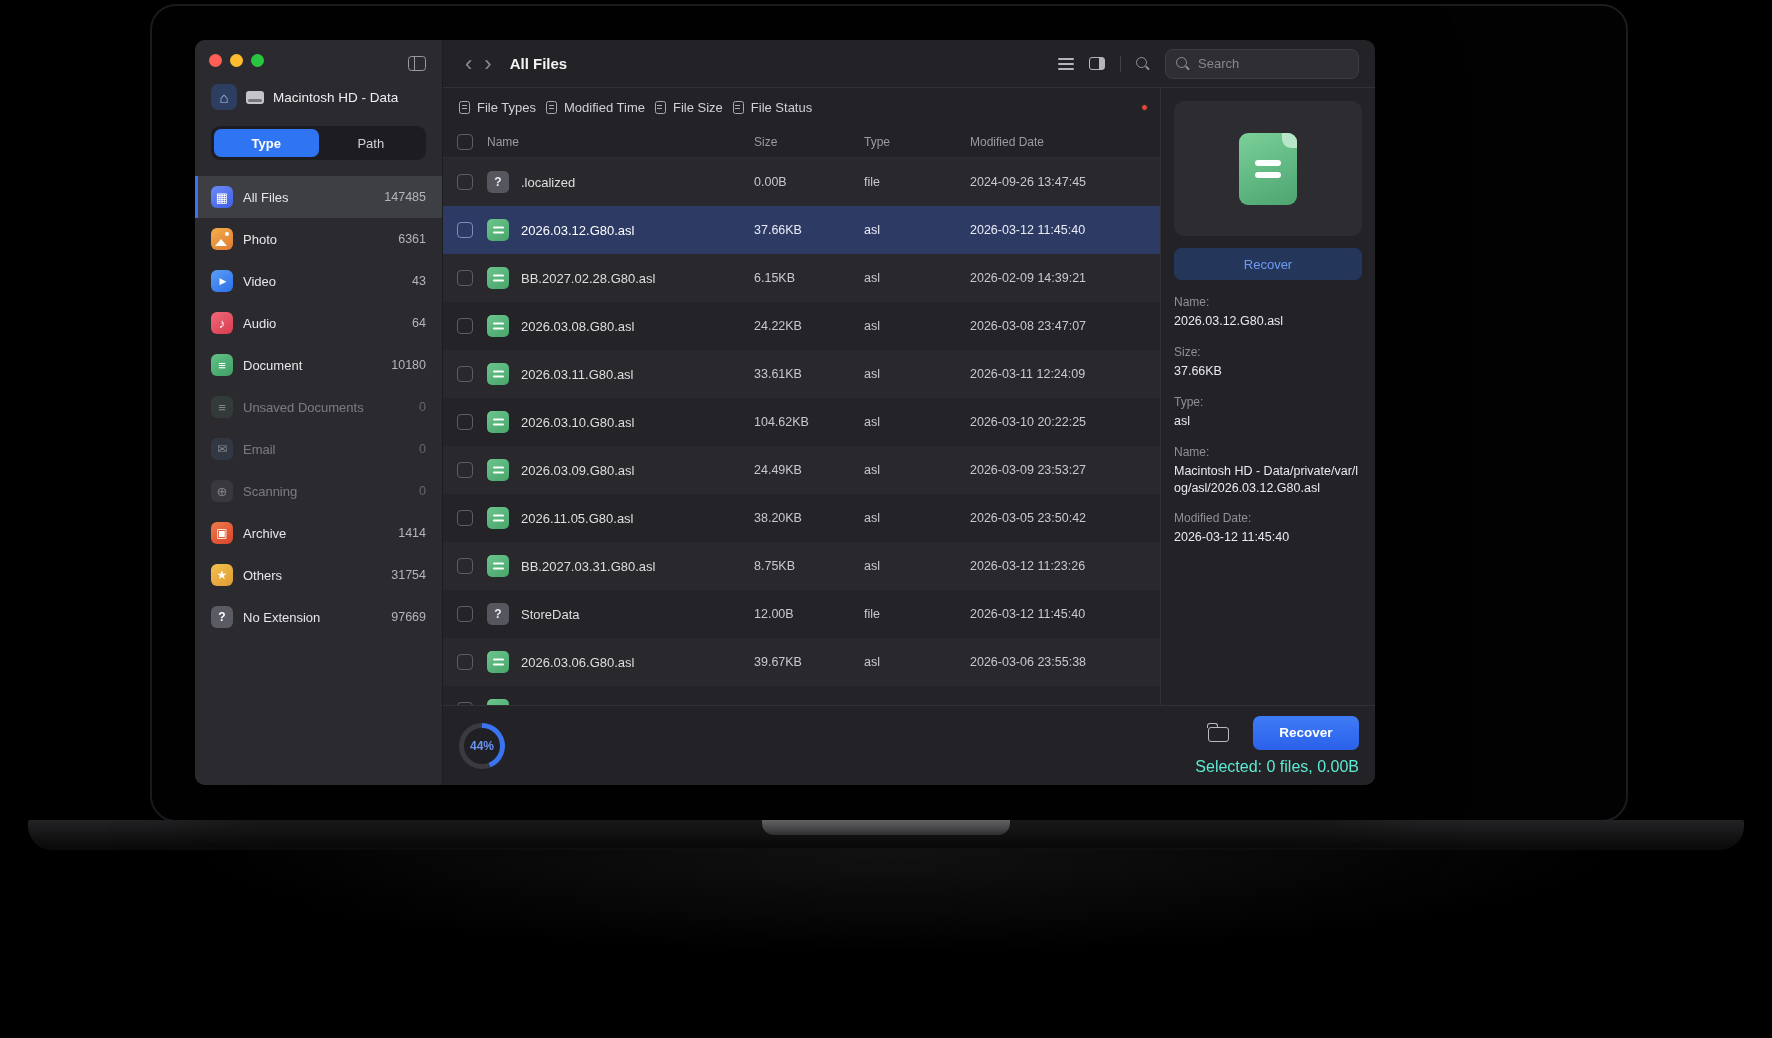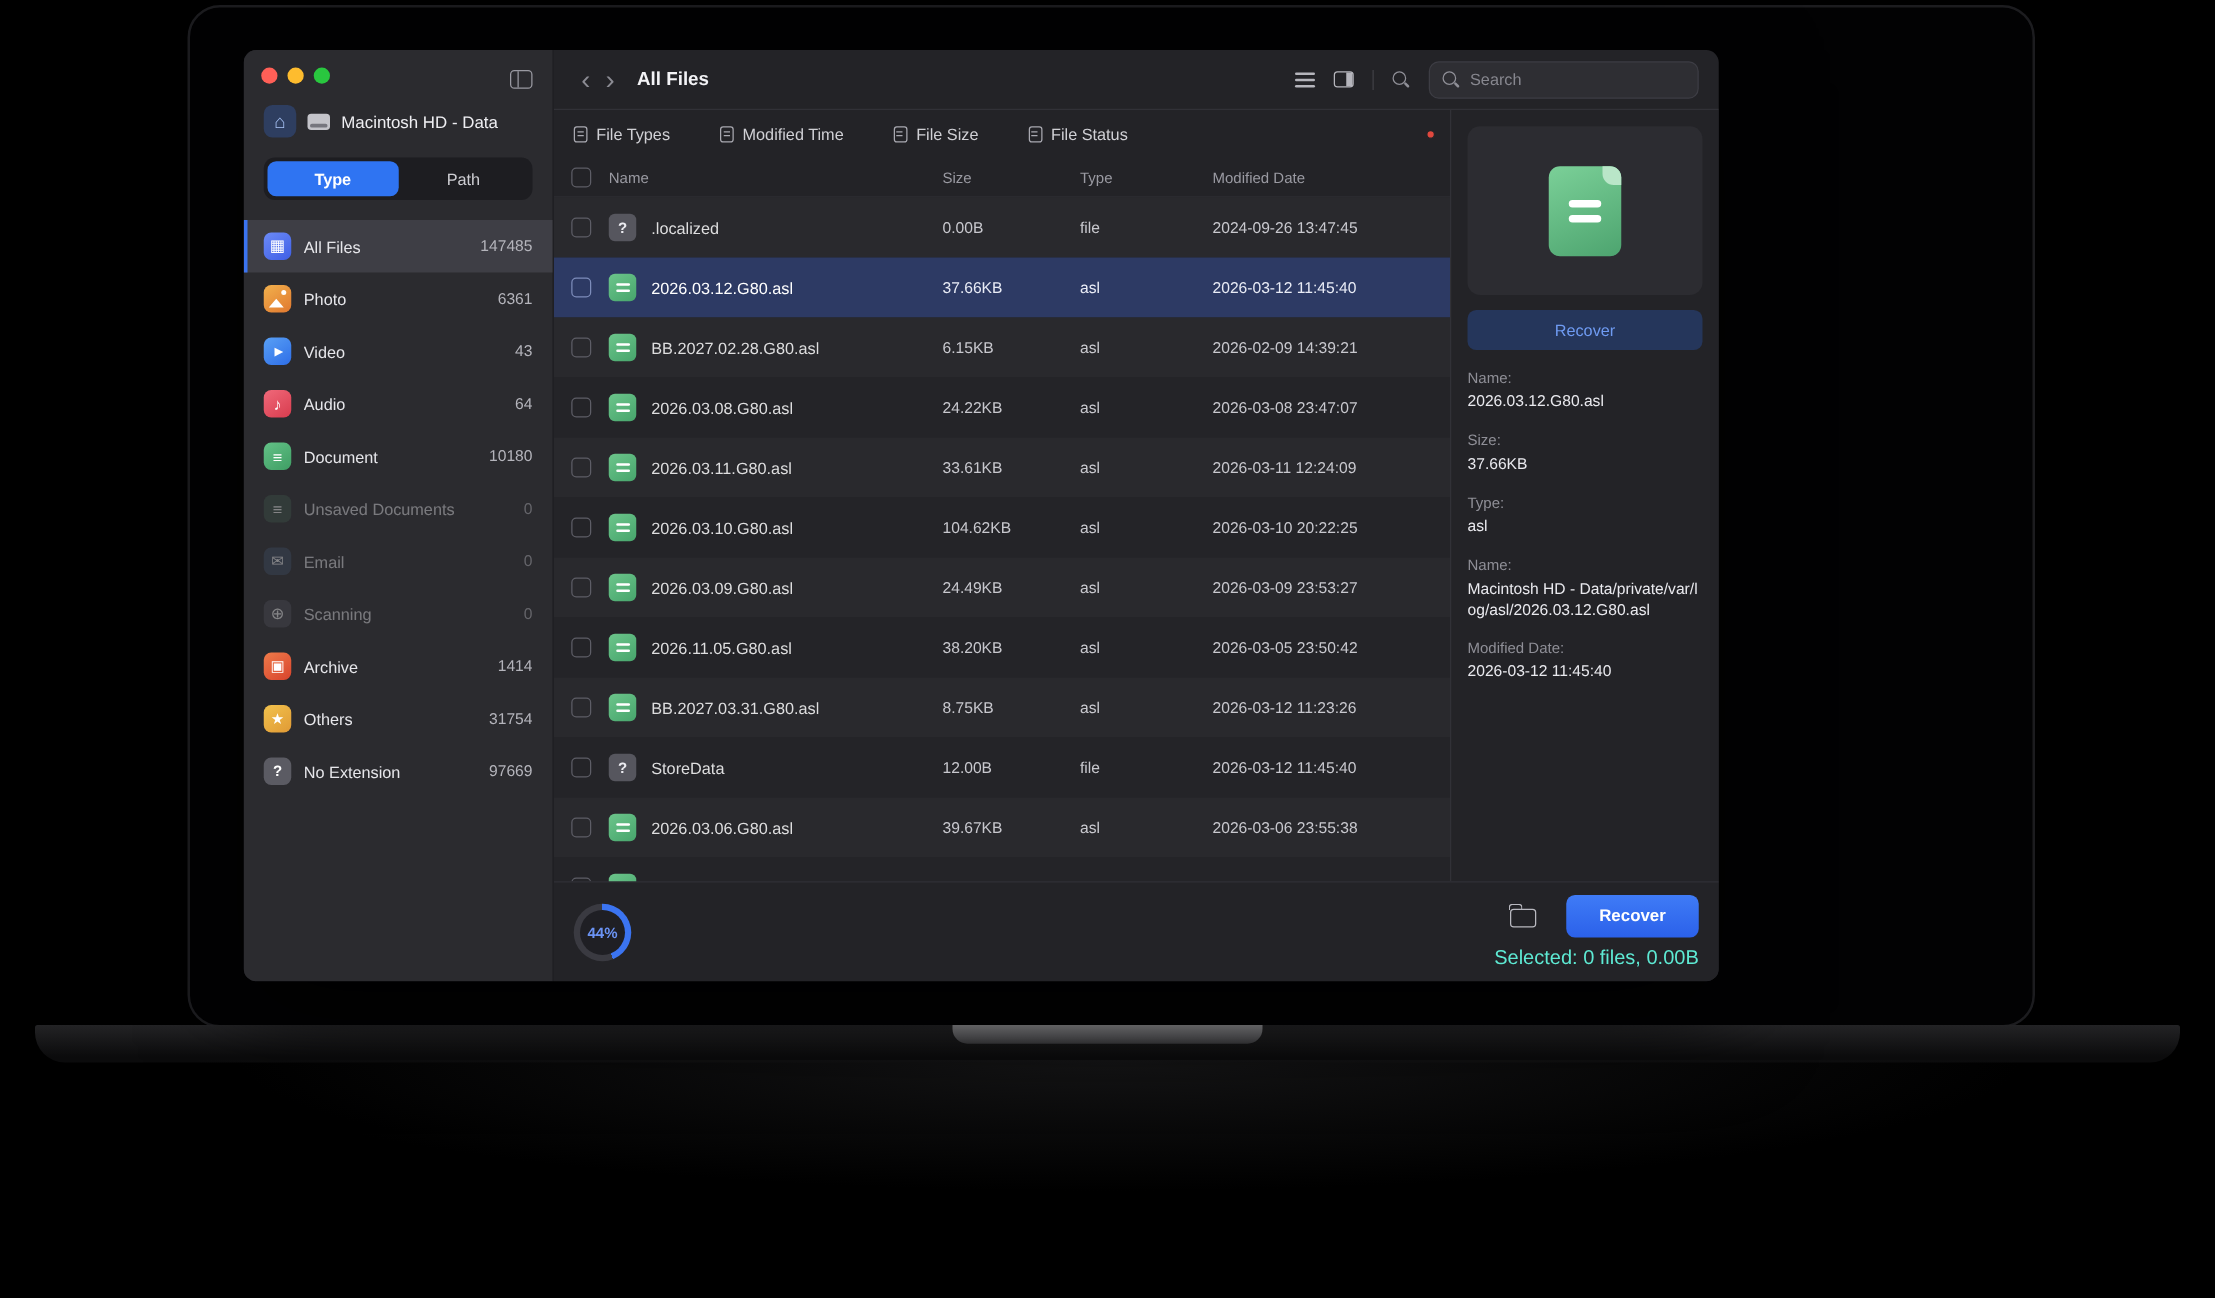--- a/index.html
+++ b/index.html
@@ -78,30 +78,30 @@
   .icon-listview::before { content: ""; position: absolute; left: 0; top: 0; width: 16px; height: 2px;
     background: #b5b5bc; border-radius: 1px; box-shadow: 0 5px 0 #b5b5bc, 0 10px 0 #b5b5bc; }
   .icon-panelview { width: 16px; height: 13px; border: 1.6px solid #b5b5bc; border-radius: 3px; position: relative; }
   .icon-panelview::after { content: ""; position: absolute; right: 0; top: 0; bottom: 0; width: 5px; background: #b5b5bc; }
   .v-div { width: 1px; height: 16px; background: #404046; }
   .mag { width: 14px; height: 14px; position: relative; flex-shrink: 0; }
   .mag::before { content: ""; position: absolute; left: 0; top: 0; width: 9px; height: 9px;
     border: 1.6px solid #8f8f97; border-radius: 50%; }
   .mag::after { content: ""; position: absolute; left: 9px; top: 10px; width: 5px; height: 1.6px;
     background: #8f8f97; border-radius: 1px; transform: rotate(45deg); }
-  .search-box { width: 216px; height: 30px; background: #2e2e33; border: 1px solid #3d3d44;
+  .search-box { width: 194px; height: 30px; background: #2e2e33; border: 1px solid #3d3d44;
     border-radius: 8px; display: flex; align-items: center; gap: 8px; padding: 0 10px; }
   .search-input { flex: 1; background: transparent; border: none; outline: none; color: #dcdce0;
     font-size: 13px; font-family: inherit; min-width: 0; }
   .search-input::placeholder { color: #87878f; }
 
   .main-body { flex: 1; display: flex; min-height: 0; }
   .list-area { flex: 1; display: flex; flex-direction: column; min-width: 0; background: #232327; }
 
-  .filterbar { height: 38px; display: flex; align-items: center; gap: 40px; padding: 0 16px; flex-shrink: 0; }
+  .filterbar { height: 38px; display: flex; align-items: center; gap: 10px; padding: 0 16px; flex-shrink: 0; }
   .filter-item { display: flex; align-items: center; gap: 7px; color: #d0d0d5; font-size: 13px; }
   .mini-doc { width: 11px; height: 13px; border: 1.4px solid #a9a9b1; border-radius: 2.5px; position: relative; }
   .mini-doc::after { content: ""; position: absolute; left: 1.5px; top: 3px; width: 5px; height: 1.2px; background: #a9a9b1;
     box-shadow: 0 3px 0 #a9a9b1; }
   .funnel-wrap { margin-left: auto; position: relative; }
   .funnel { width: 15px; height: 14px; background: #b3b3ba;
     clip-path: polygon(0% 0%, 100% 0%, 58% 48%, 58% 100%, 42% 86%, 42% 48%); }
   .funnel-dot { position: absolute; right: -4px; top: -3px; width: 7px; height: 7px; border-radius: 50%;
     background: #e0483e; border: 1.5px solid #232327; }
 

